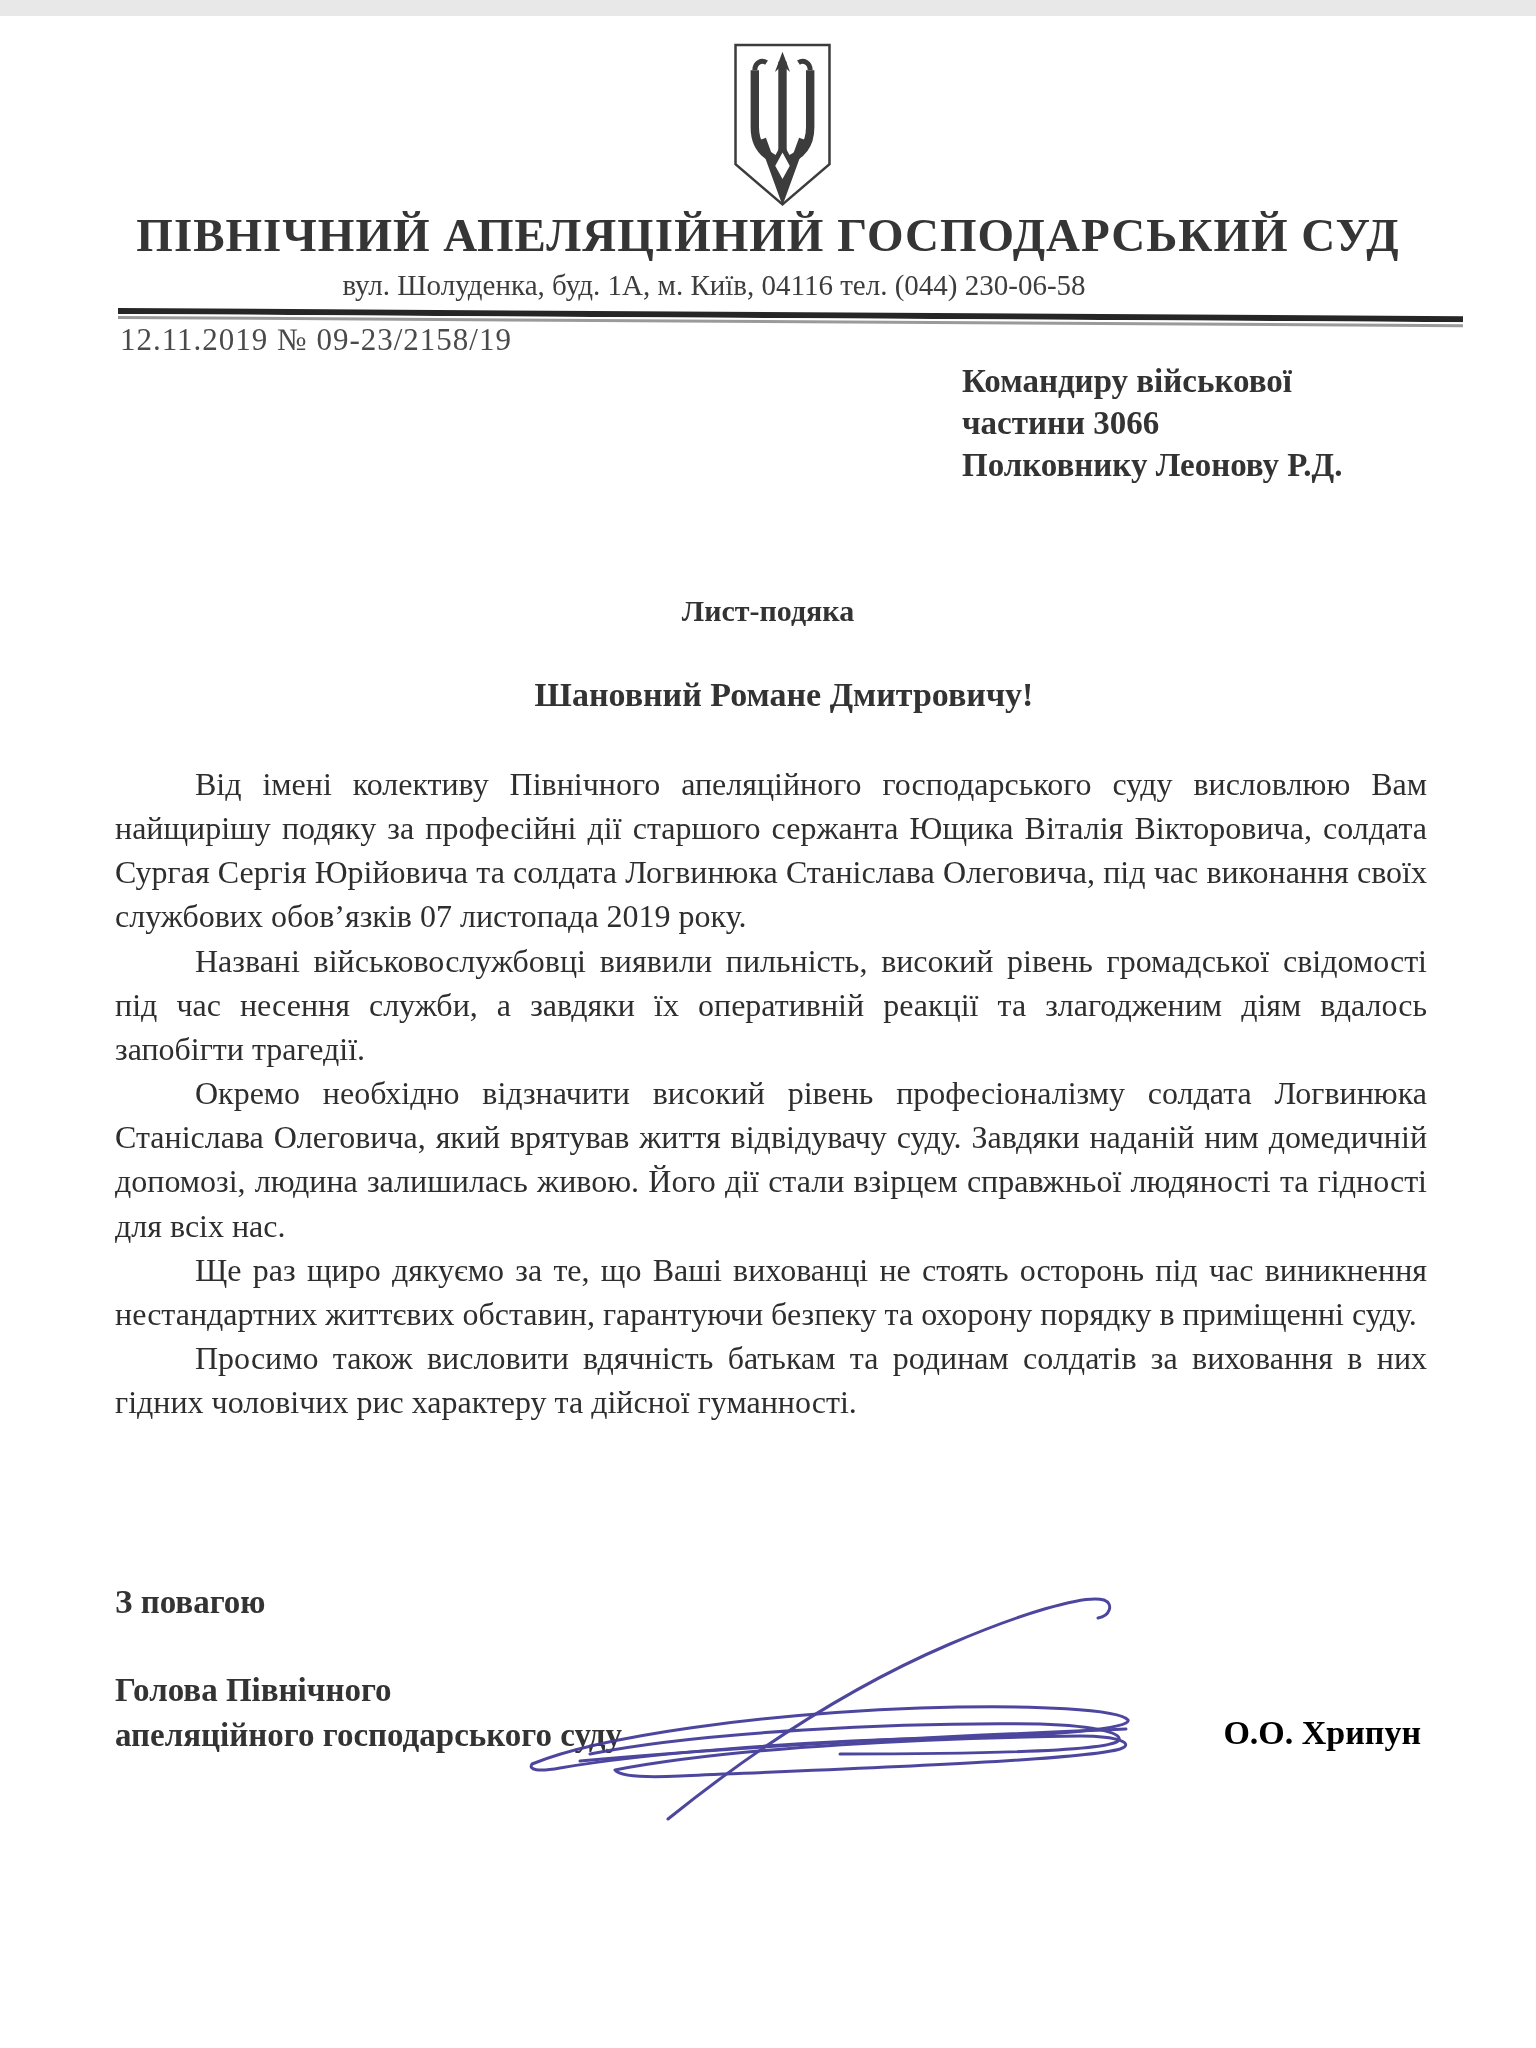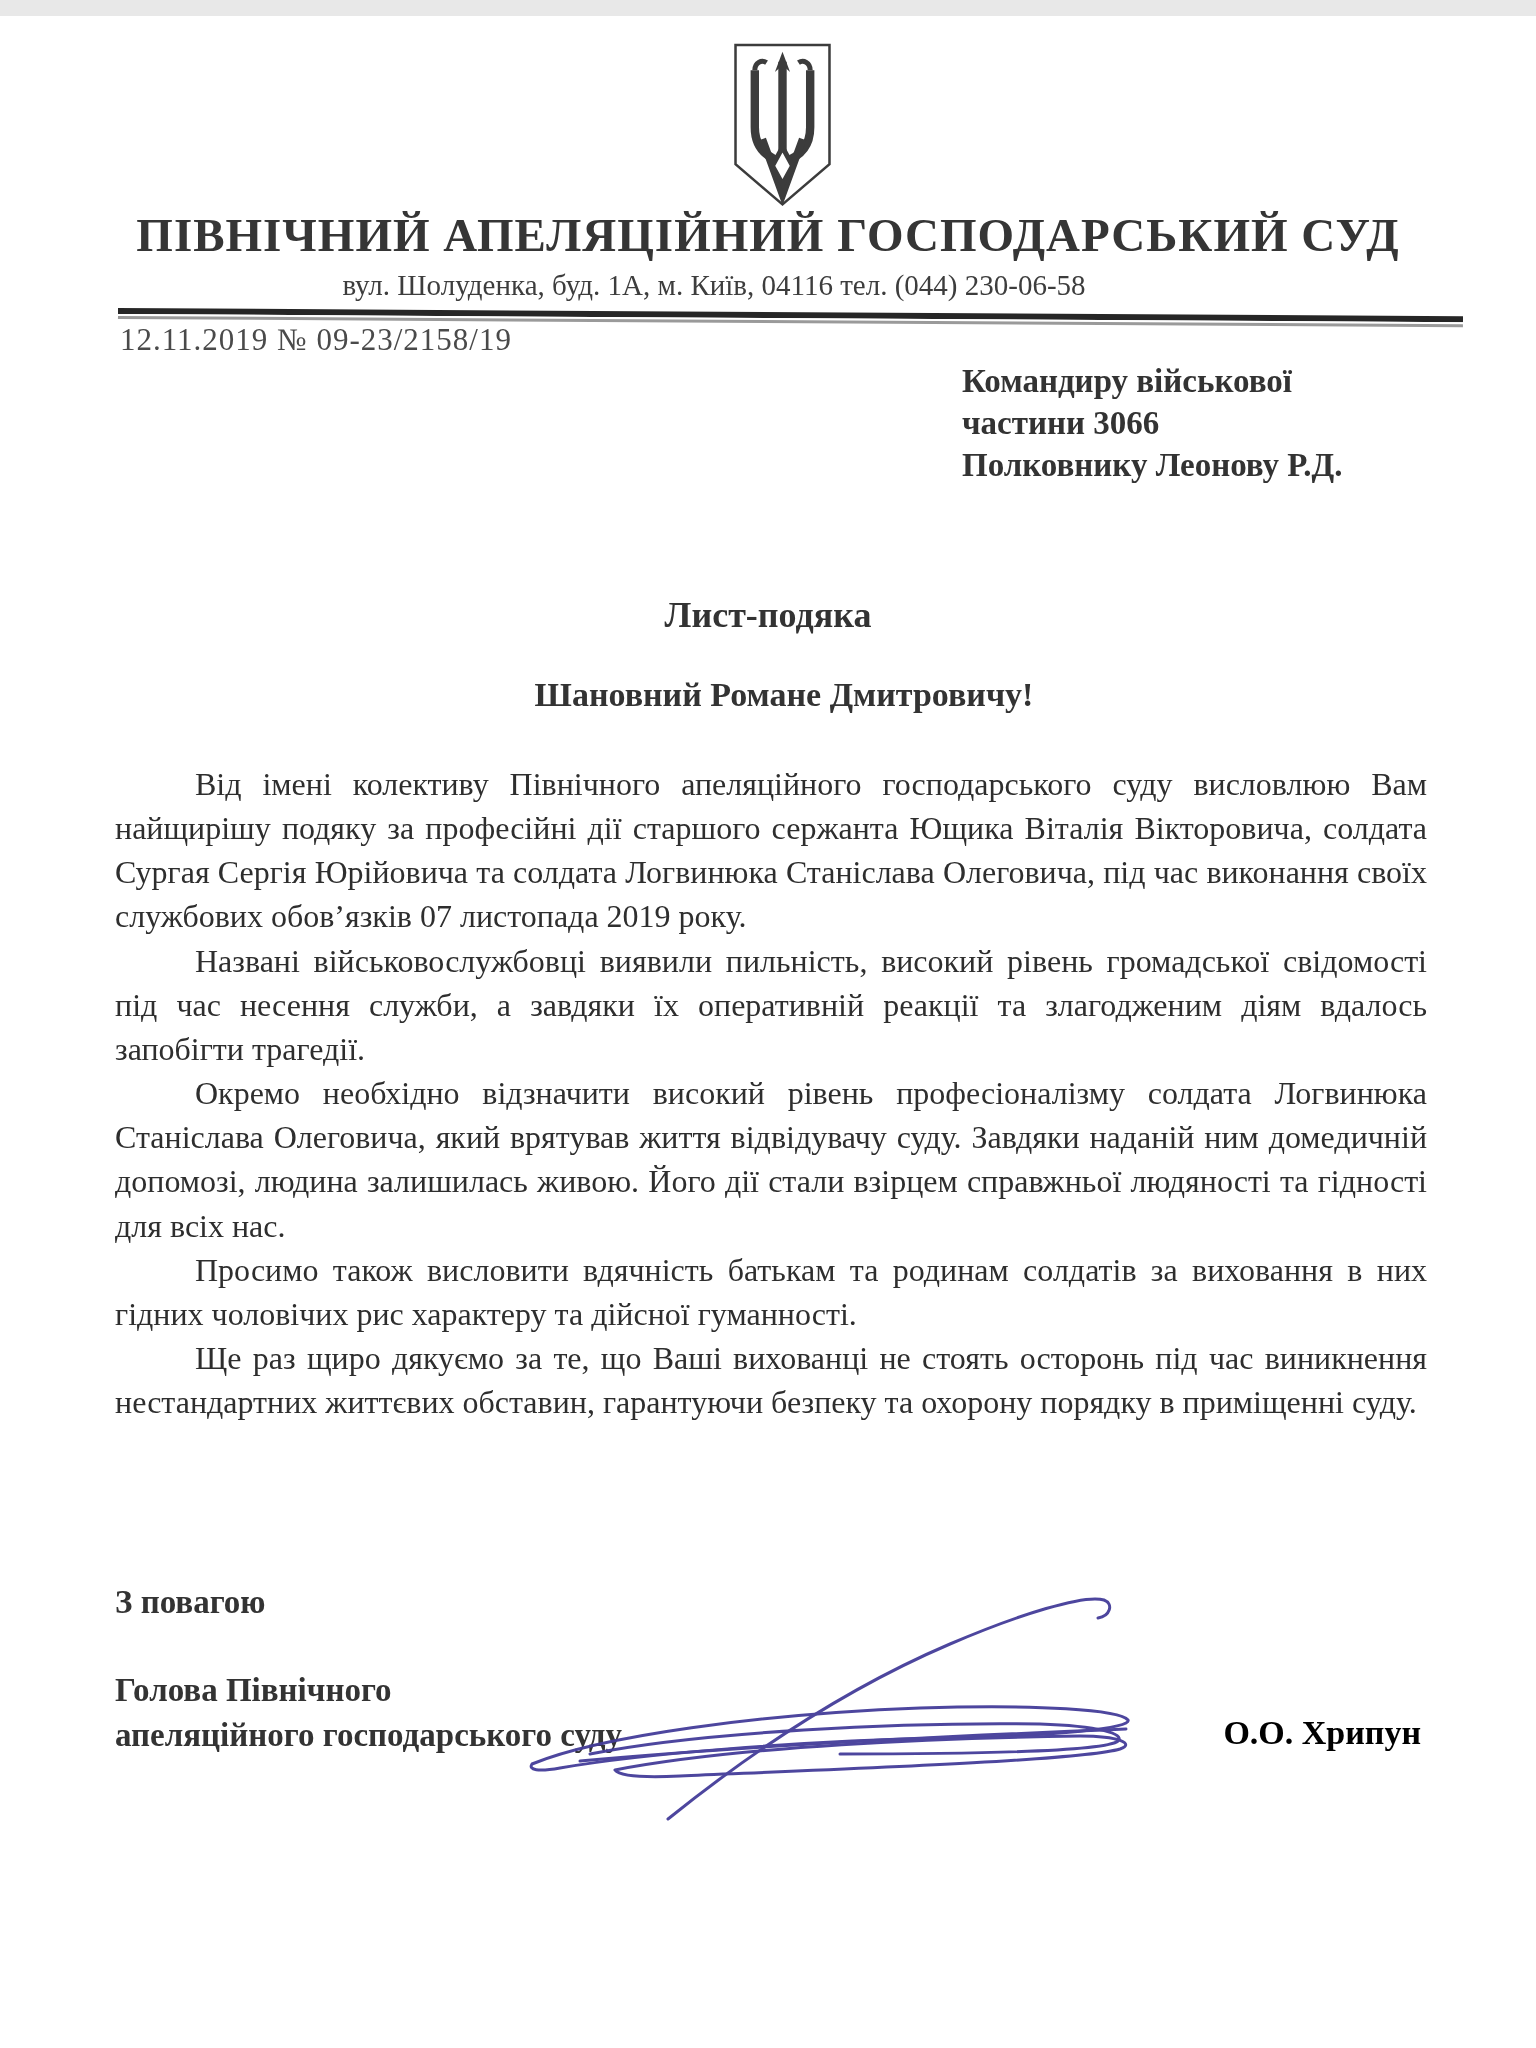--- a/index.html
+++ b/index.html
@@ -45,21 +45,21 @@
   
   .recipient{
     position:absolute;left:962px;top:344px;
     font-size:33px;font-weight:bold;color:#333;
     line-height:1.28;
   }
 
   
   .doc-title{
     position:absolute;left:0;top:578px;width:1536px;
-    text-align:center;font-size:36px;font-weight:bold;color:#333;
+    text-align:center;font-size:30px;font-weight:bold;color:#333;
   }
   .salutation{
     position:absolute;left:16px;top:660px;width:1536px;
     text-align:center;font-size:34px;font-weight:bold;color:#333;
   }
 
   
   .body-text{
     position:absolute;left:115px;top:746px;width:1312px;
   }
@@ -123,22 +123,22 @@
       <div>Полковнику Леонову Р.Д.</div>
     </div>
 
     <div class="doc-title">Лист-подяка</div>
     <div class="salutation">Шановний Романе Дмитровичу!</div>
 
     <div class="body-text">
       <p>Від імені колективу Північного апеляційного господарського суду висловлюю Вам найщирішу подяку за професійні дії старшого сержанта Ющика Віталія Вікторовича, солдата Сургая Сергія Юрійовича та солдата Логвинюка Станіслава Олеговича, під час виконання своїх службових обов’язків 07 листопада 2019 року.</p>
       <p>Названі військовослужбовці виявили пильність, високий рівень громадської свідомості під час несення служби, а завдяки їх оперативній реакції та злагодженим діям вдалось запобігти трагедії.</p>
       <p>Окремо необхідно відзначити високий рівень професіоналізму солдата Логвинюка Станіслава Олеговича, який врятував життя відвідувачу суду. Завдяки наданій ним домедичній допомозі, людина залишилась живою. Його дії стали взірцем справжньої людяності та гідності для всіх нас.</p>
+      <p>Ще раз щиро дякуємо за те, що Ваші вихованці не стоять осторонь під час виникнення нестандартних життєвих обставин, гарантуючи безпеку та охорону порядку в приміщенні суду.</p>
       <p>Просимо також висловити вдячність батькам та родинам солдатів за виховання в них гідних чоловічих рис характеру та дійсної гуманності.</p>
-      <p>Ще раз щиро дякуємо за те, що Ваші вихованці не стоять осторонь під час виникнення нестандартних життєвих обставин, гарантуючи безпеку та охорону порядку в приміщенні суду.</p>
     </div>
 
     <div class="sig-area">
       <div class="closing">З повагою</div>
 
       <div class="position-lines">
         <div>Голова Північного</div>
         <div>апеляційного господарського суду</div>
       </div>
 

